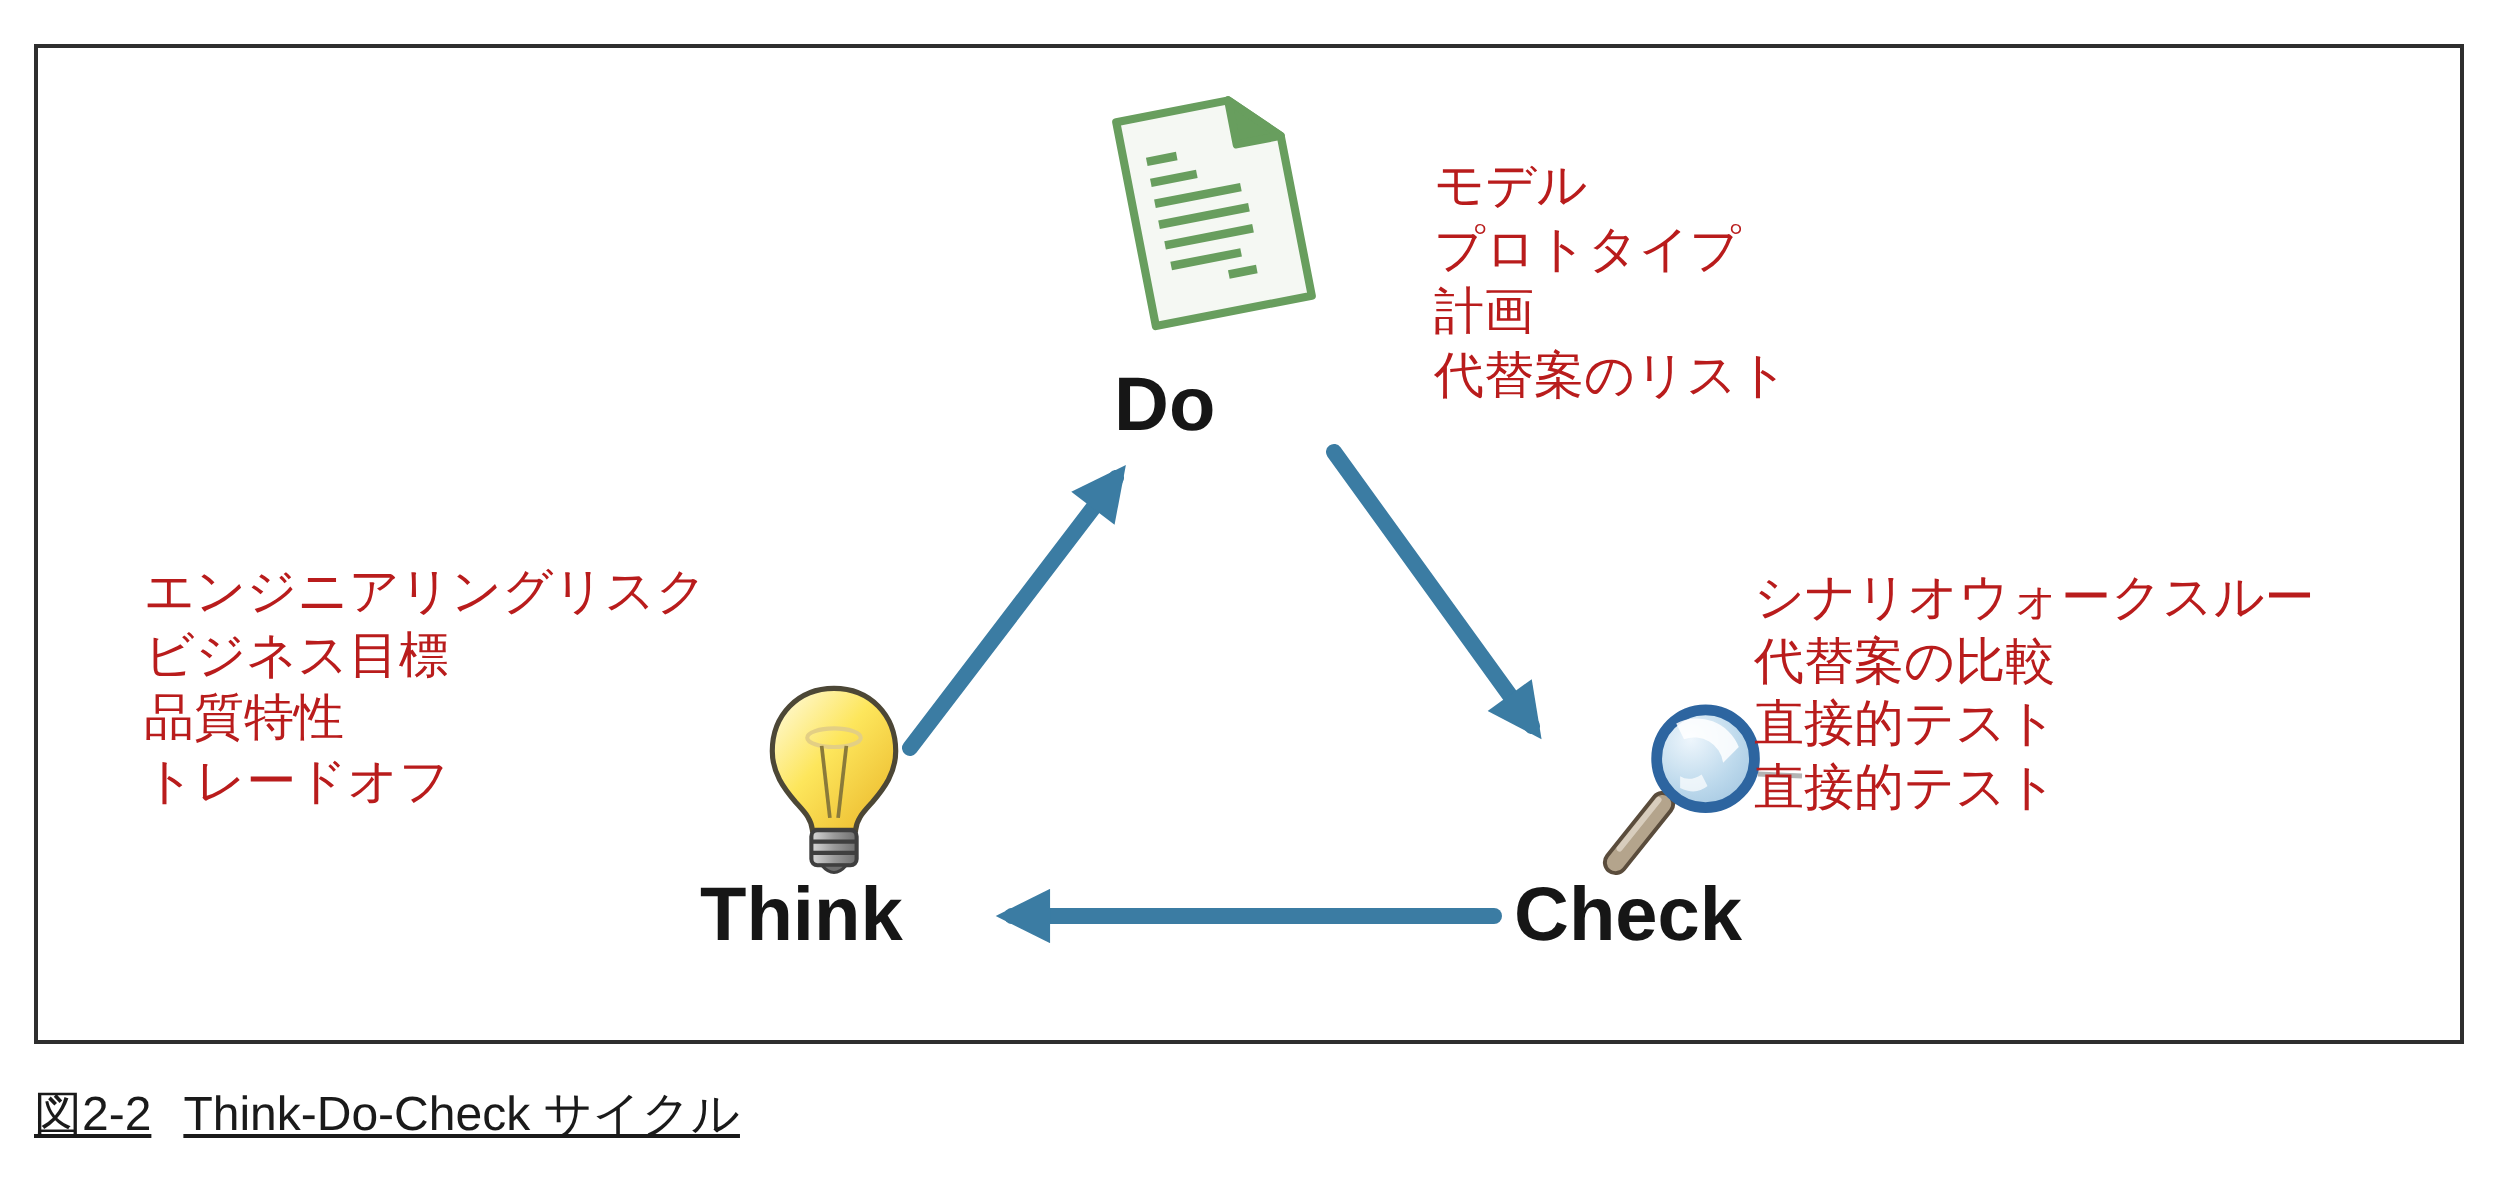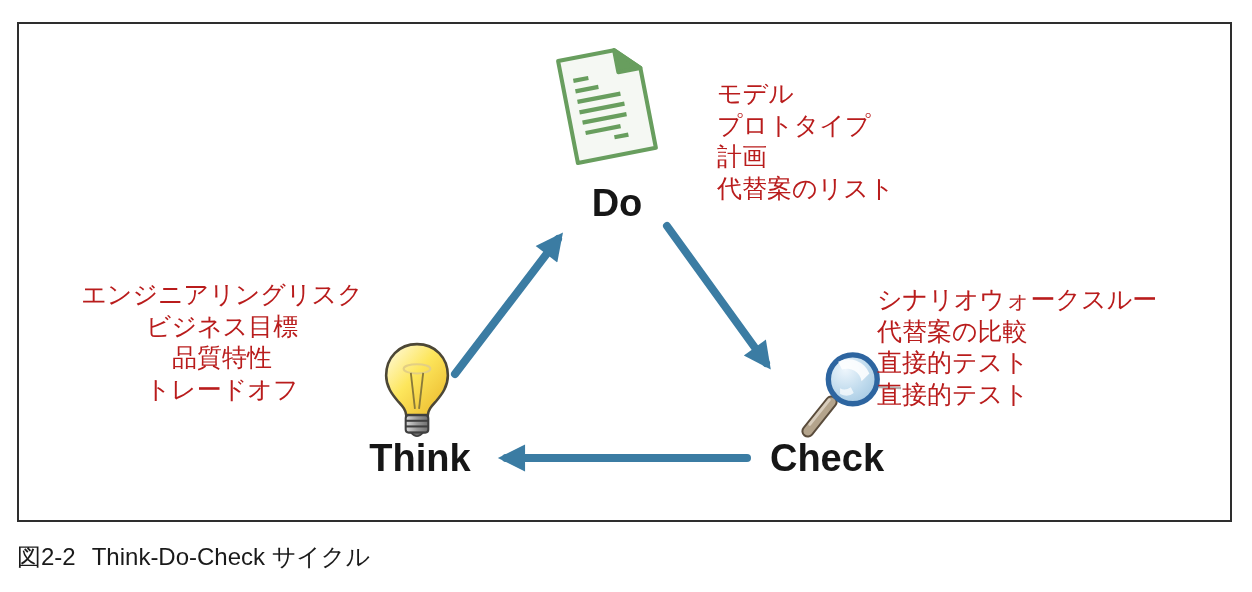--- a/index.html
+++ b/index.html
@@ -21,39 +21,40 @@
   .arrows-svg, .icon-svg {
     position: absolute;
   }
   .arrows-svg { left: 0; top: 0; }
   .arrow-line { stroke-width: 8; stroke-linecap: round; fill: none; }
   .node-label {
     position: absolute;
     font-size: 38px;
     font-weight: bold;
     color: #161616;
-    text-align: center;
+    text-align: left;
     letter-spacing: 0px;
     white-space: nowrap;
   }
   .item-list {
     position: absolute;
     font-size: 25px;
     line-height: 31.5px;
     color: #b91c1c;
     white-space: nowrap;
   }
-  .item-list.align-right { text-align: center; font-family: Liberation Mono, monospace; }
+  .item-list.align-right { text-align: left; }
   .item-list.align-left  { text-align: left; }
   .caption {
     position: absolute;
     left: 17px; top: 541px;
     font-size: 24px;
     color: #1a1a1a;
     white-space: nowrap;
+    text-decoration: underline;
   }
   .caption-number { margin-right: 16px; }
 </style>
 </head>
 <body>
 
 <div class="canvas">
 
   <div class="diagram-box"></div>
 

